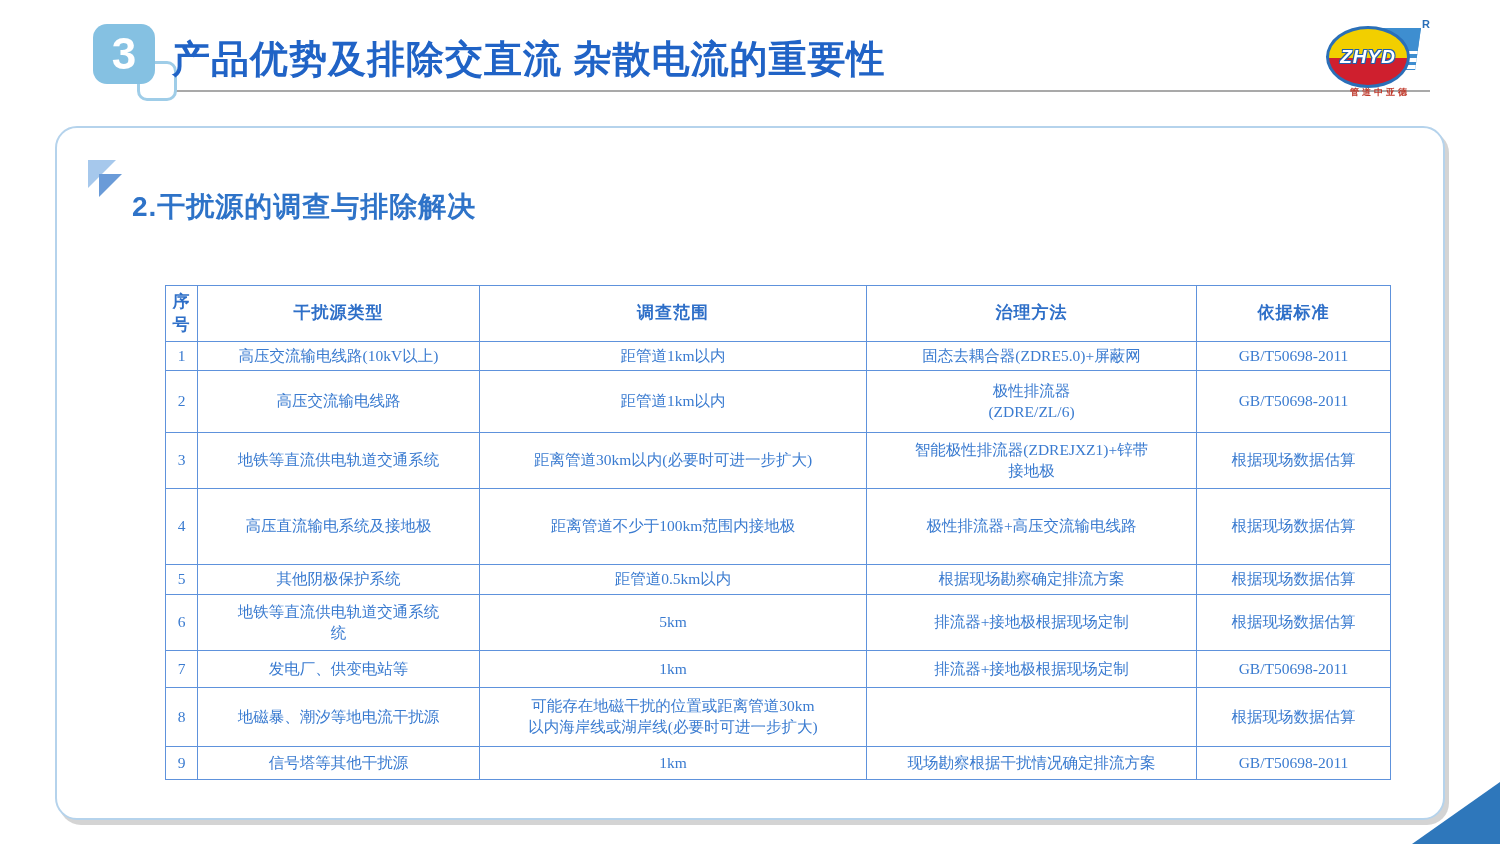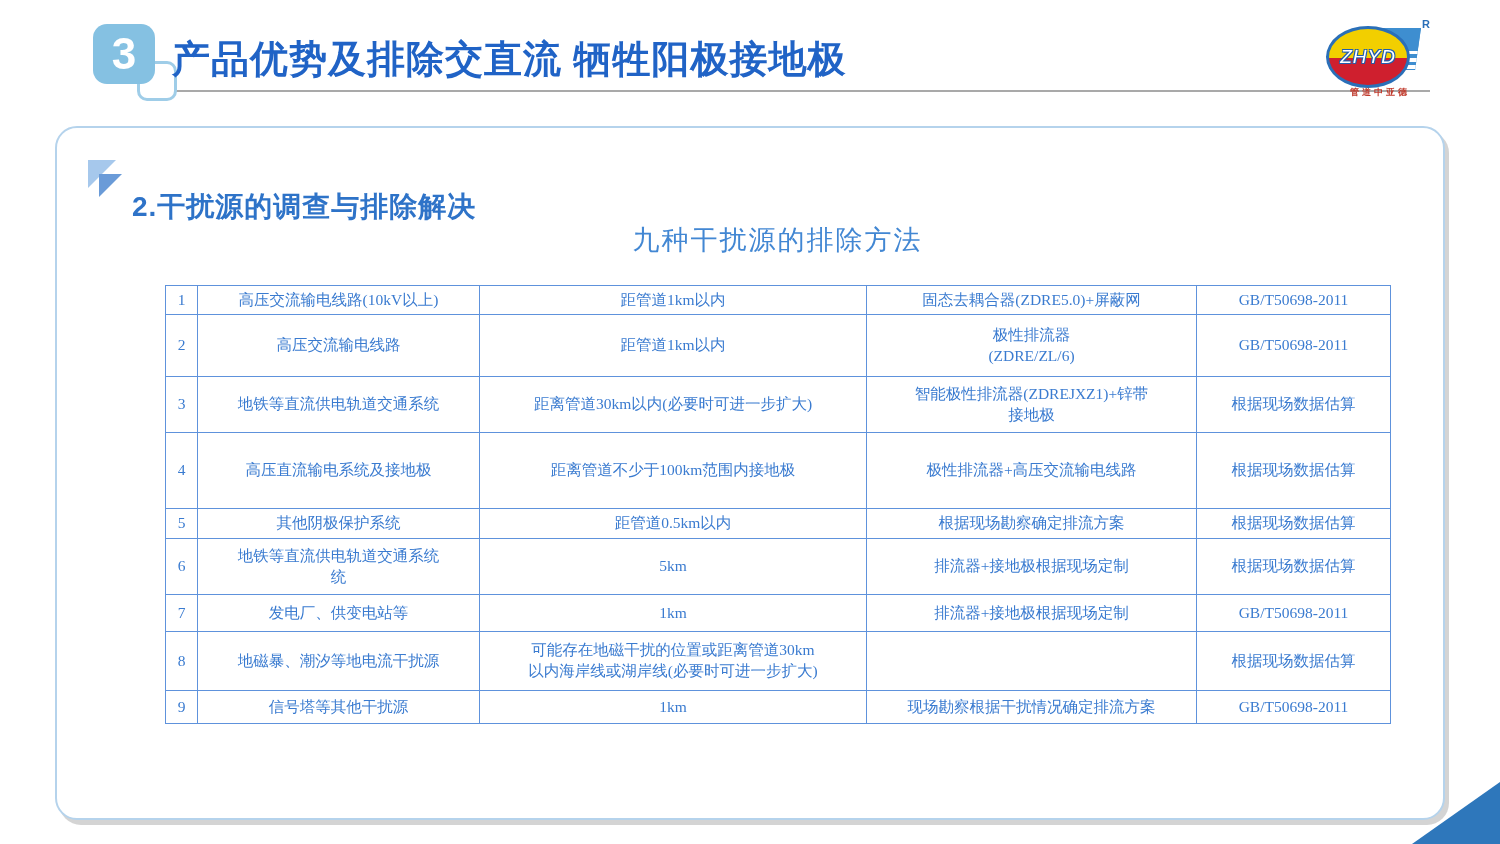--- a/index.html
+++ b/index.html
@@ -31,21 +31,21 @@
     transform:skewX(-8deg);
     background-image:linear-gradient(#3e8ed0 55%,#ffffff 55%,#ffffff 63%,#3e8ed0 63%,#3e8ed0 72%,#ffffff 72%,#ffffff 80%,#3e8ed0 80%,#3e8ed0 89%,#ffffff 89%,#ffffff 97%,#3e8ed0 97%);
   }
   .logo-ellipse{
     position:absolute;left:8px;top:12px;width:78px;height:56px;border-radius:50%;
     border:3px solid #2a6fb8;
     background:linear-gradient(#f2cf00 0 52%,#cf1f2e 52% 100%);
     display:flex;align-items:center;justify-content:center;
   }
   .logo-text{
-    color:#ffffff;font-weight:normal;font-style:italic;font-size:19px;letter-spacing:1px;
+    color:#ffffff;font-weight:bold;font-style:italic;font-size:19px;letter-spacing:1px;
     text-shadow:1px 1px 0 #1f5fae,-1px -1px 0 #1f5fae,1px -1px 0 #1f5fae,-1px 1px 0 #1f5fae;
   }
   .logo-r{position:absolute;left:104px;top:4px;color:#2a6fb8;font-size:11px;font-weight:bold;}
   .logo-caption{
     position:absolute;left:6px;top:72px;width:86px;text-align:right;color:#c0392b;
     font-size:9px;letter-spacing:3px;white-space:nowrap;font-weight:bold;
   }
   
   .panel{
     position:absolute;left:55px;top:126px;width:1386px;height:690px;
@@ -86,50 +86,56 @@
     clip-path:polygon(100% 0,100% 100%,0 100%);
   }
 </style>
 </head>
 <body>
 
 <div class="slide">
 
   <div class="badge">3</div>
   <div class="badge-outline"></div>
-  <div class="page-title">产品优势及排除交直流 牺牲阳极接地极</div>
+  <div class="page-title">产品优势及排除交直流 杂散电流的重要性</div>
   <div class="title-underline"></div>
 
   <div class="logo">
     <div class="logo-flag"></div>
     <div class="logo-ellipse">
       <span class="logo-text">ZHYD</span>
     </div>
     <span class="logo-r">R</span>
     <div class="logo-caption">管道中亚德</div>
   </div>
 
   <div class="panel"></div>
 
   <div class="section-icon">
     <div class="tri1"></div>
     <div class="tri2"></div>
   </div>
   <div class="section-heading">2.干扰源的调查与排除解决</div>
-  <div class="table-title">九种干扰源的排除方法</div>
 
   <table class="ifx">
     <colgroup>
       <col style="width:32px">
         <col style="width:282px">
         <col style="width:387px">
         <col style="width:330px">
         <col style="width:194px">
     </colgroup>
     <tbody>
+        <tr style="height:56px">
+      <th>序号</th>
+      <th>干扰源类型</th>
+      <th>调查范围</th>
+      <th>治理方法</th>
+      <th>依据标准</th>
+    </tr>
     <tr style="height:29px">
       <td>1</td>
       <td>高压交流输电线路(10kV以上)</td>
       <td>距管道1km以内</td>
       <td>固态去耦合器(ZDRE5.0)+屏蔽网</td>
       <td>GB/T50698-2011</td>
     </tr>
     <tr style="height:62px">
       <td>2</td>
       <td>高压交流输电线路</td>

